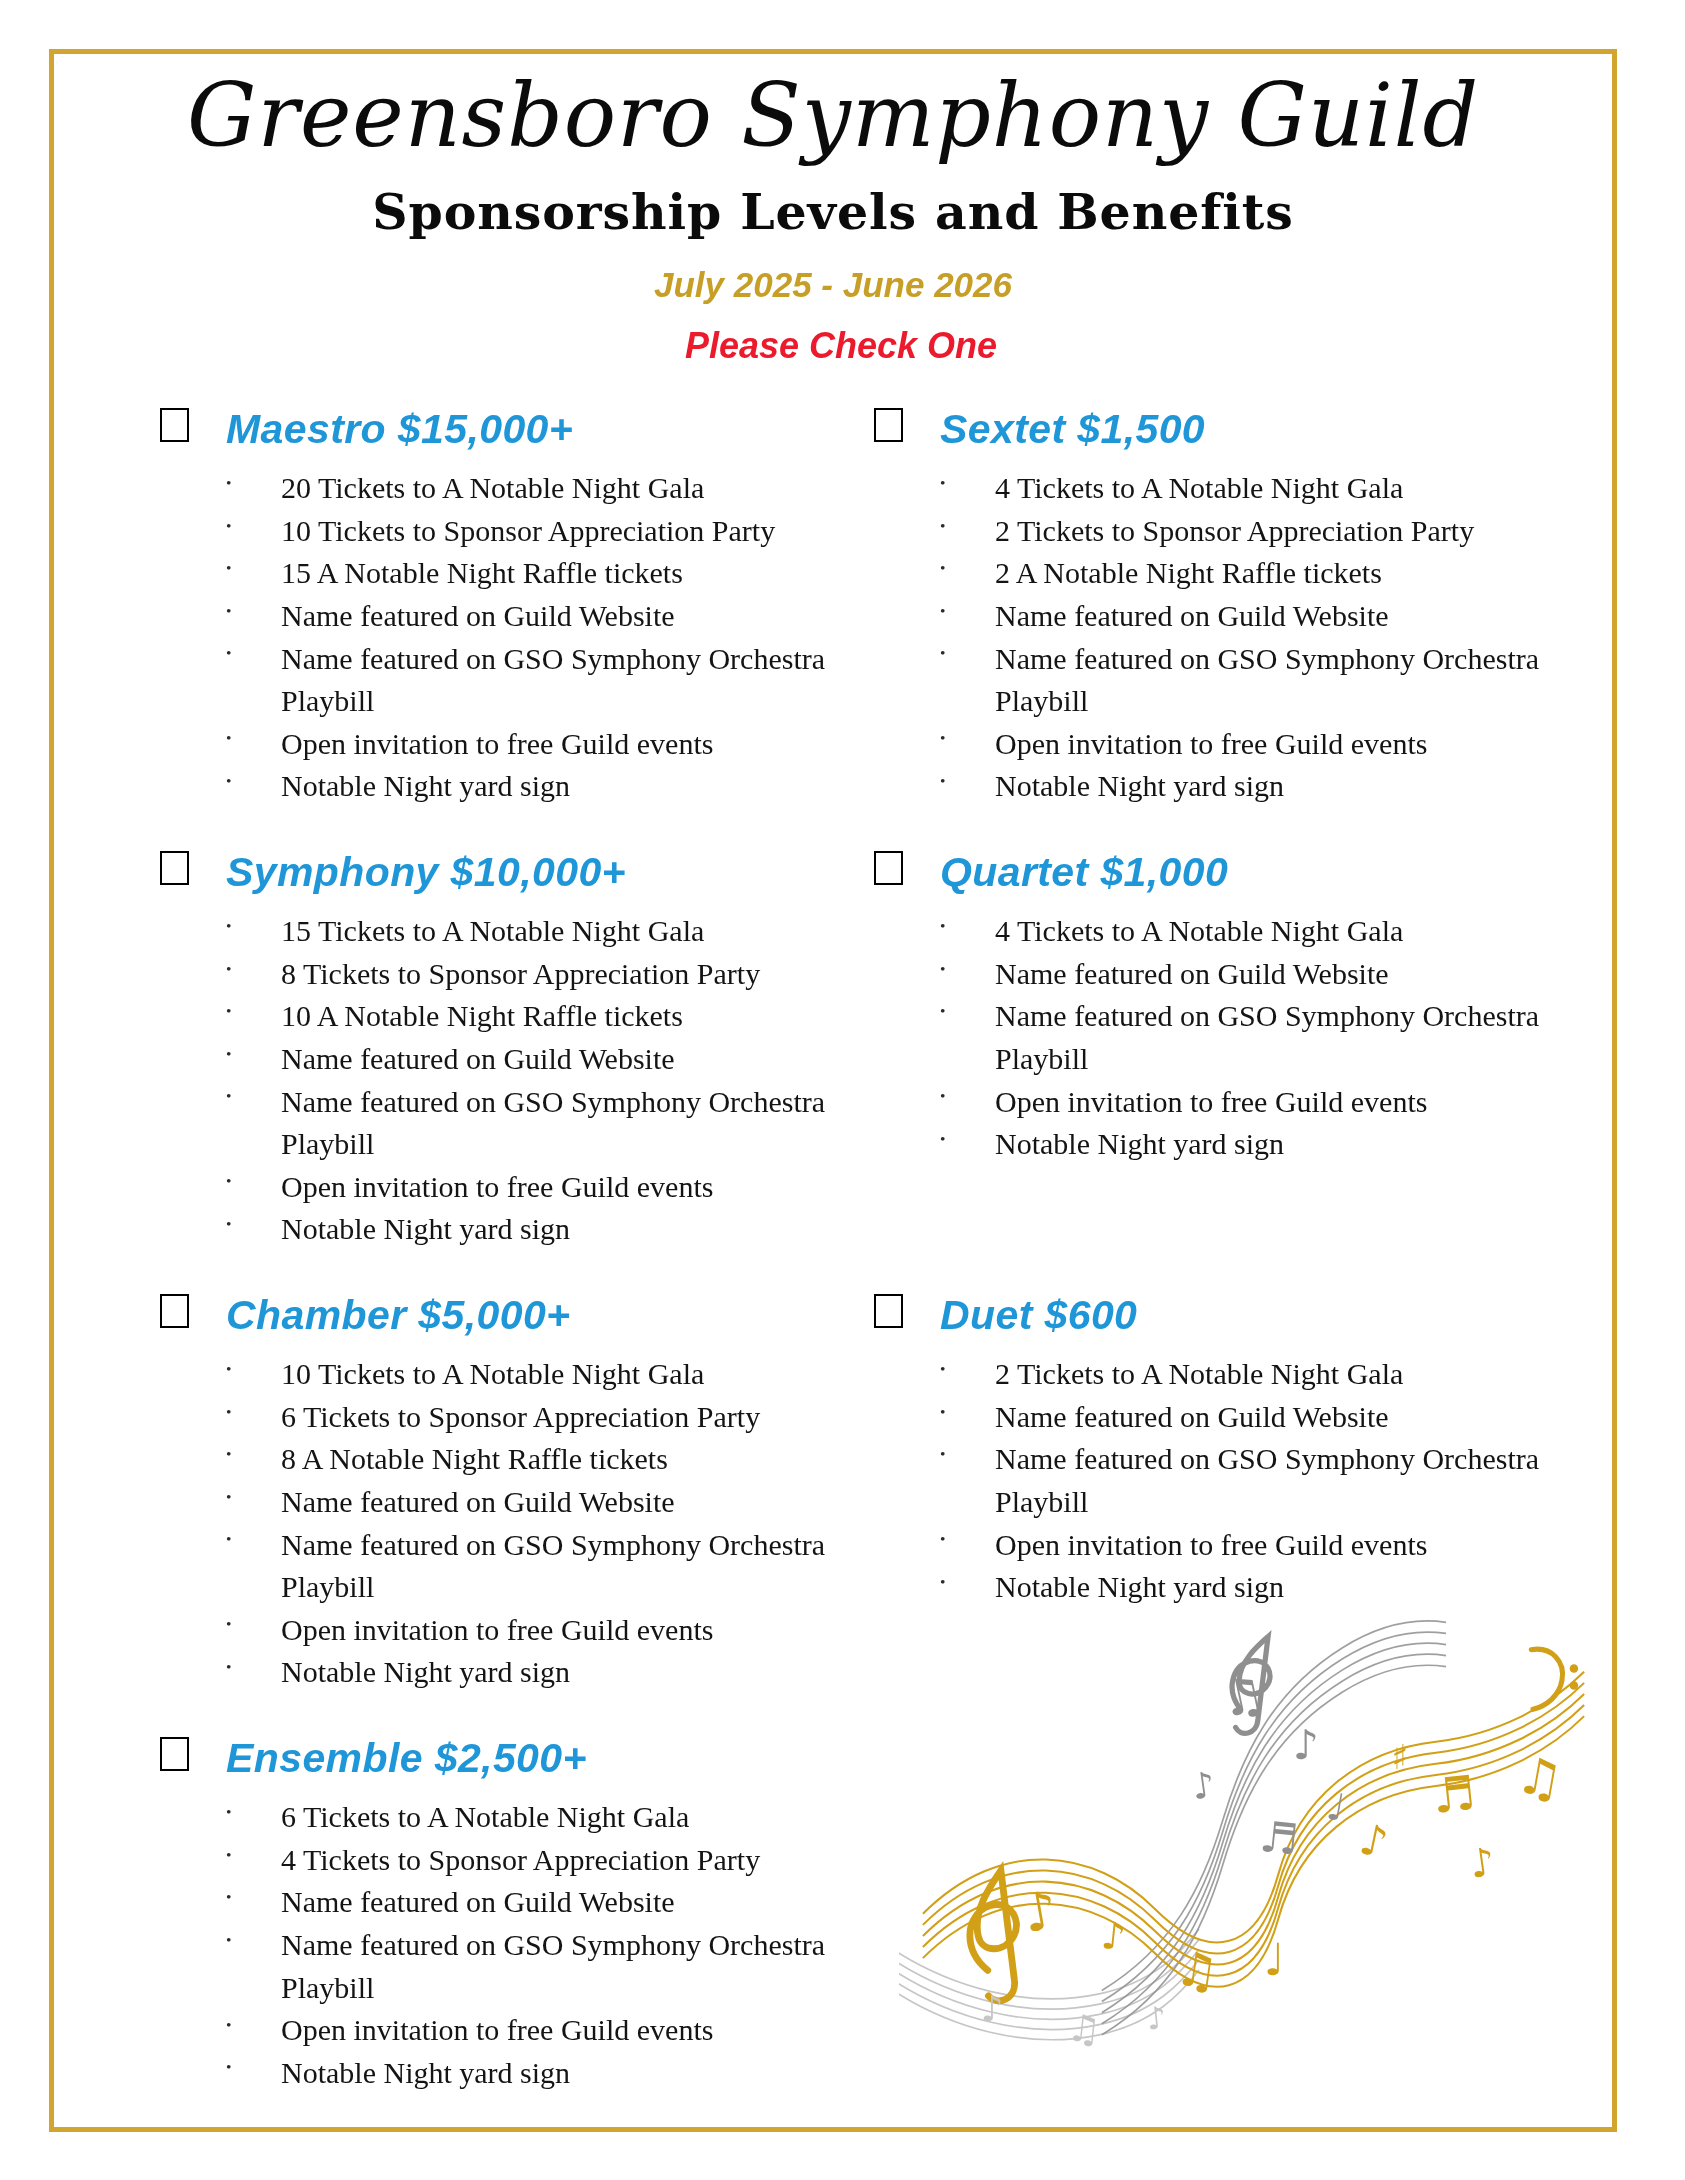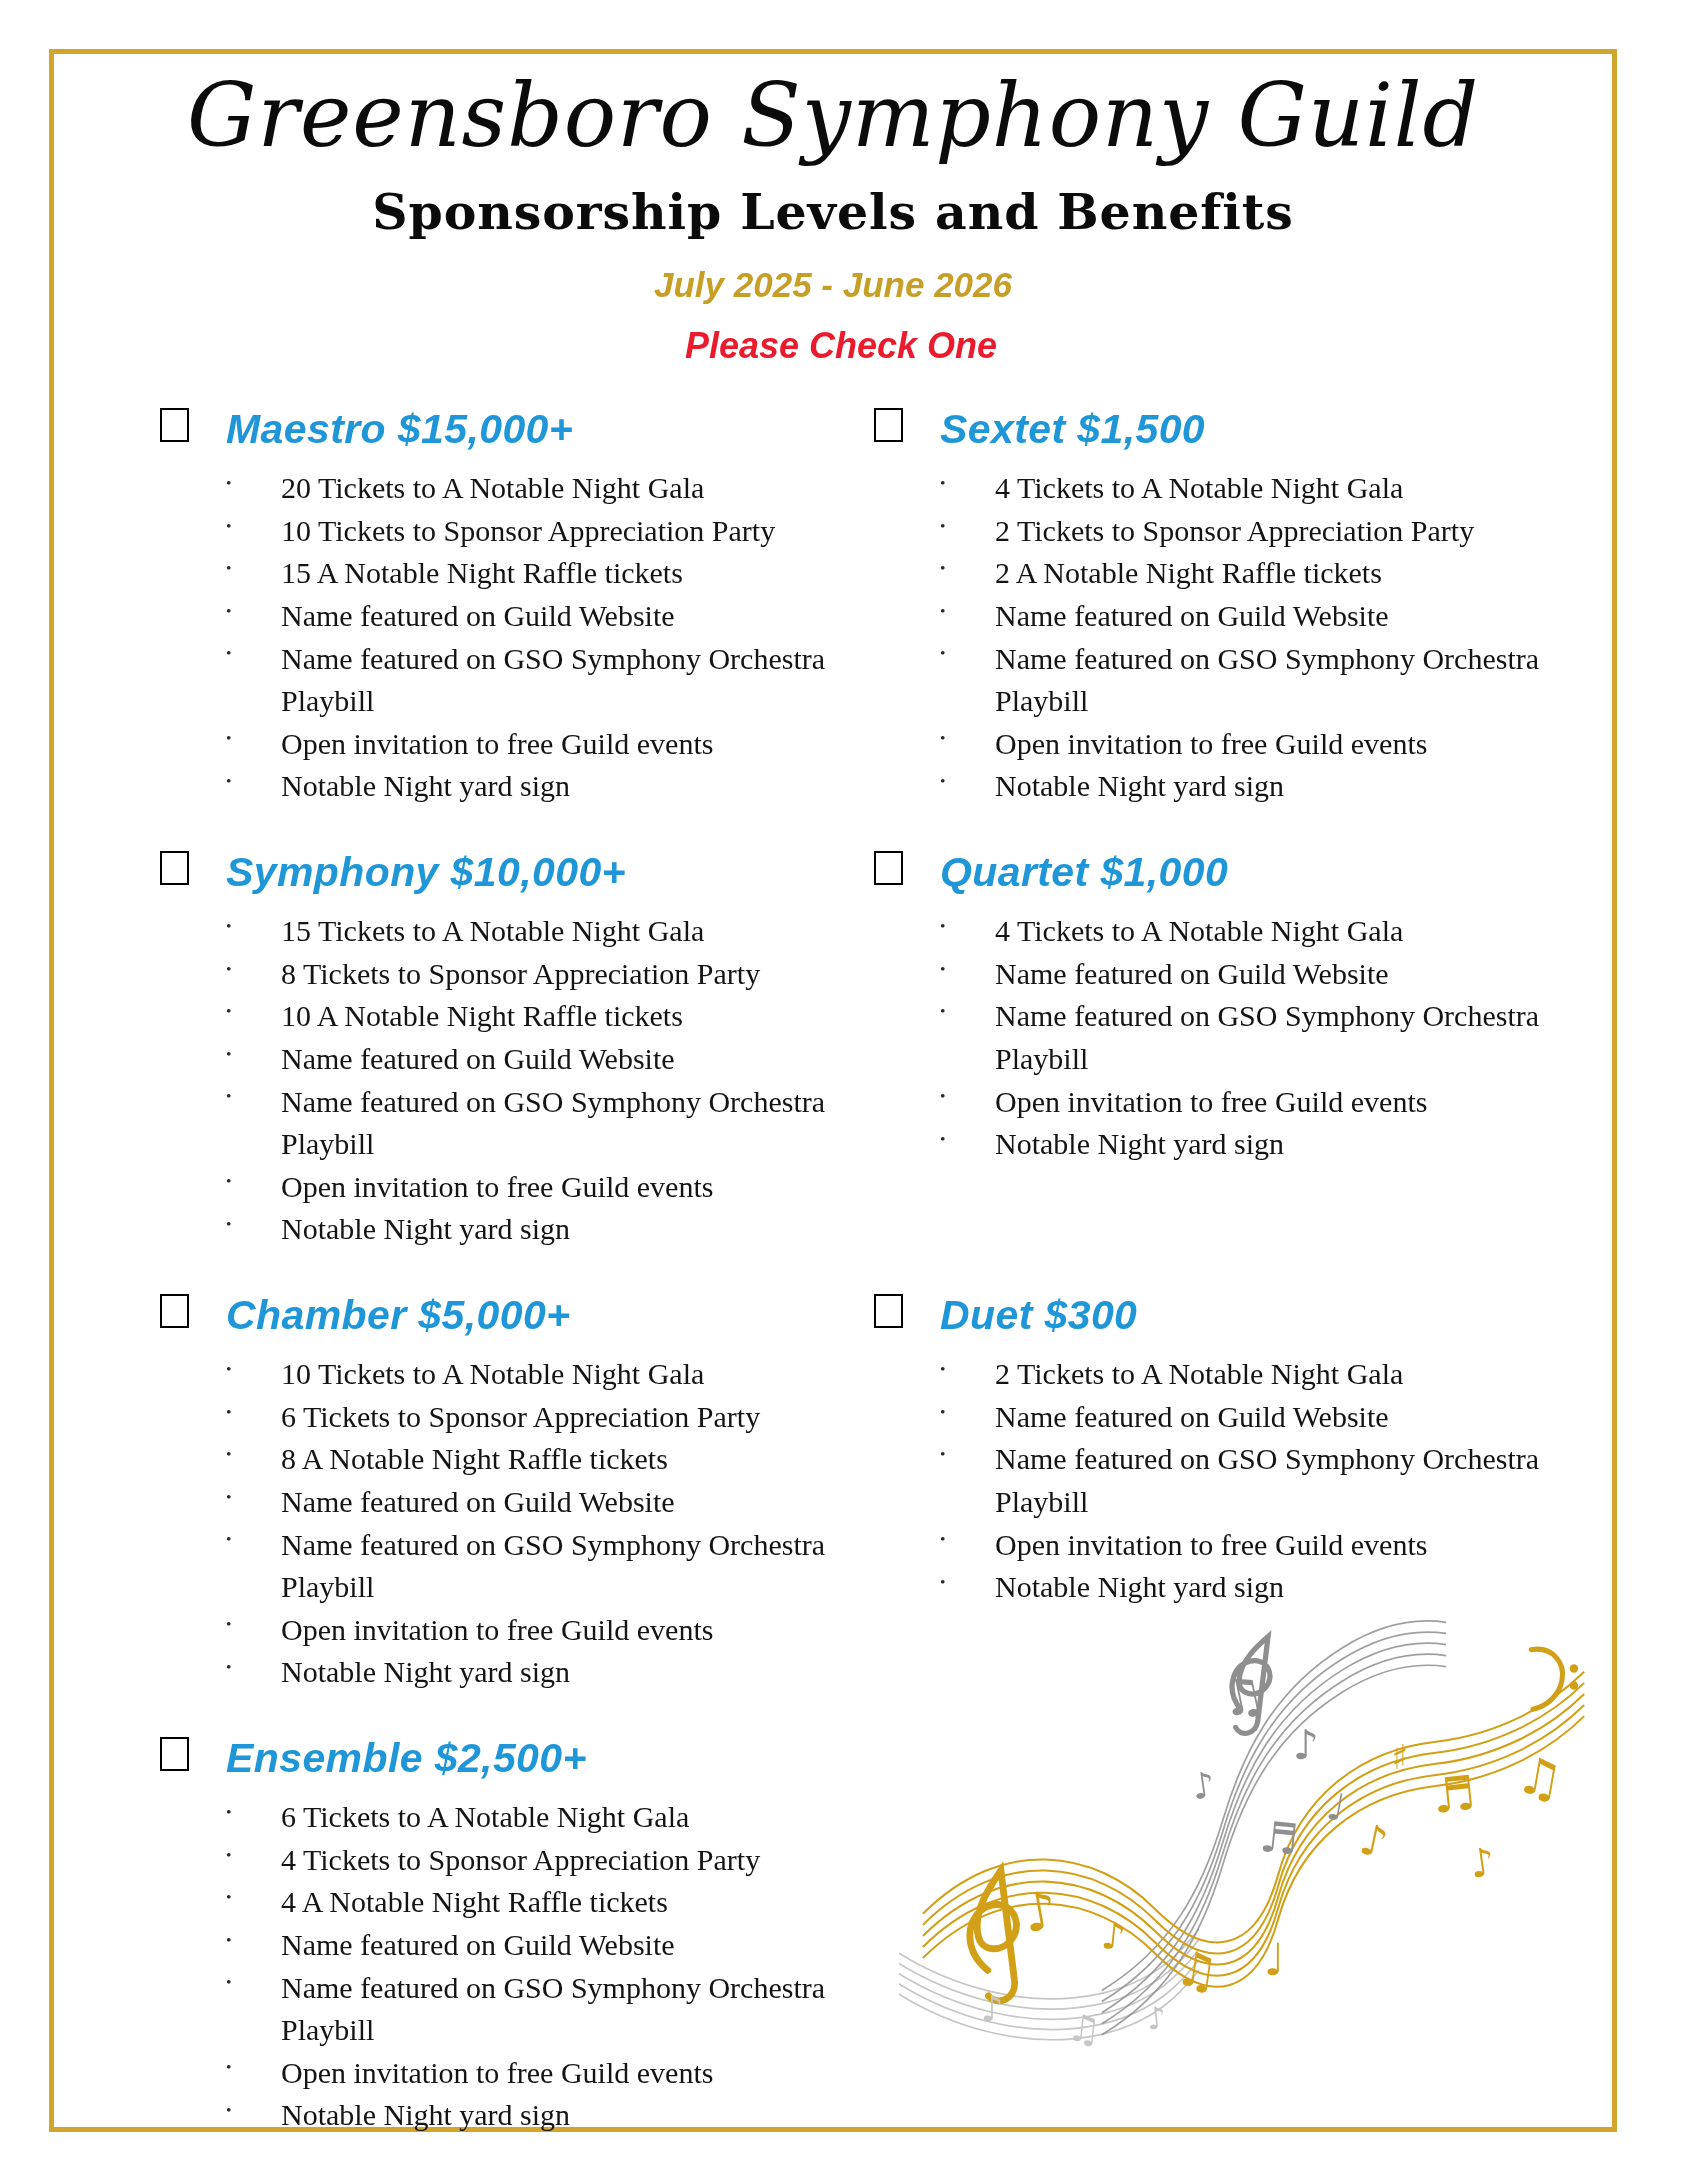--- a/index.html
+++ b/index.html
@@ -195,21 +195,20 @@
     </div>
 
     <div class="section" style="grid-area: 4 / 1;">
       <div class="sec-head">
         <span class="checkbox"></span>
         <h3 class="sec-title">Ensemble $2,500+</h3>
       </div>
       <ul class="benefits">
           <li>6 Tickets to A Notable Night Gala</li>
           <li>4 Tickets to Sponsor Appreciation Party</li>
-          <li>4 A Notable Night Raffle tickets</li>
           <li>Name featured on Guild Website</li>
           <li>Name featured on GSO Symphony Orchestra Playbill</li>
           <li>Open invitation to free Guild events</li>
           <li>Notable Night yard sign</li>
         </ul>
     </div>
 
     <div class="section" style="grid-area: 1 / 2;">
       <div class="sec-head">
         <span class="checkbox"></span>
@@ -236,21 +235,21 @@
           <li>Name featured on Guild Website</li>
           <li>Name featured on GSO Symphony Orchestra Playbill</li>
           <li>Open invitation to free Guild events</li>
           <li>Notable Night yard sign</li>
         </ul>
     </div>
 
     <div class="section" style="grid-area: 3 / 2;">
       <div class="sec-head">
         <span class="checkbox"></span>
-        <h3 class="sec-title">Duet $300</h3>
+        <h3 class="sec-title">Duet $600</h3>
       </div>
       <ul class="benefits">
           <li>2 Tickets to A Notable Night Gala</li>
           <li>Name featured on Guild Website</li>
           <li>Name featured on GSO Symphony Orchestra Playbill</li>
           <li>Open invitation to free Guild events</li>
           <li>Notable Night yard sign</li>
         </ul>
     </div>
   </main>

